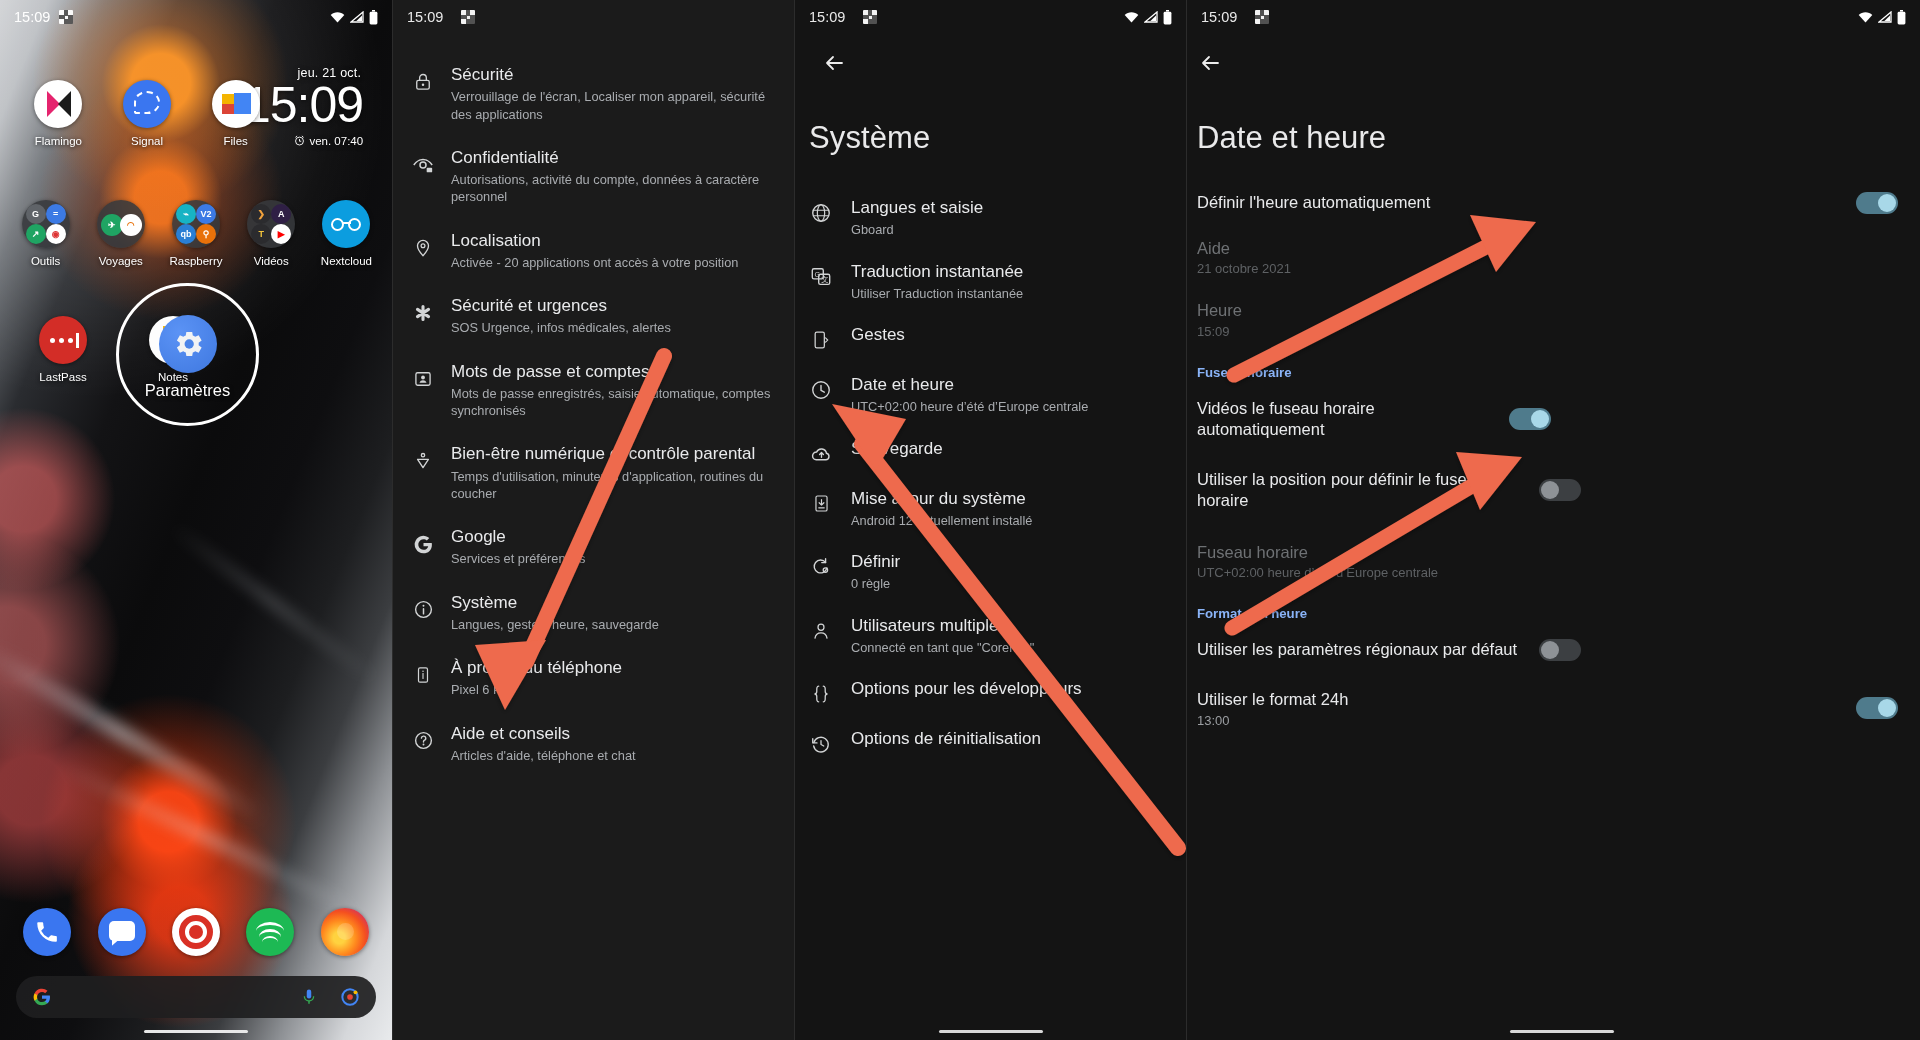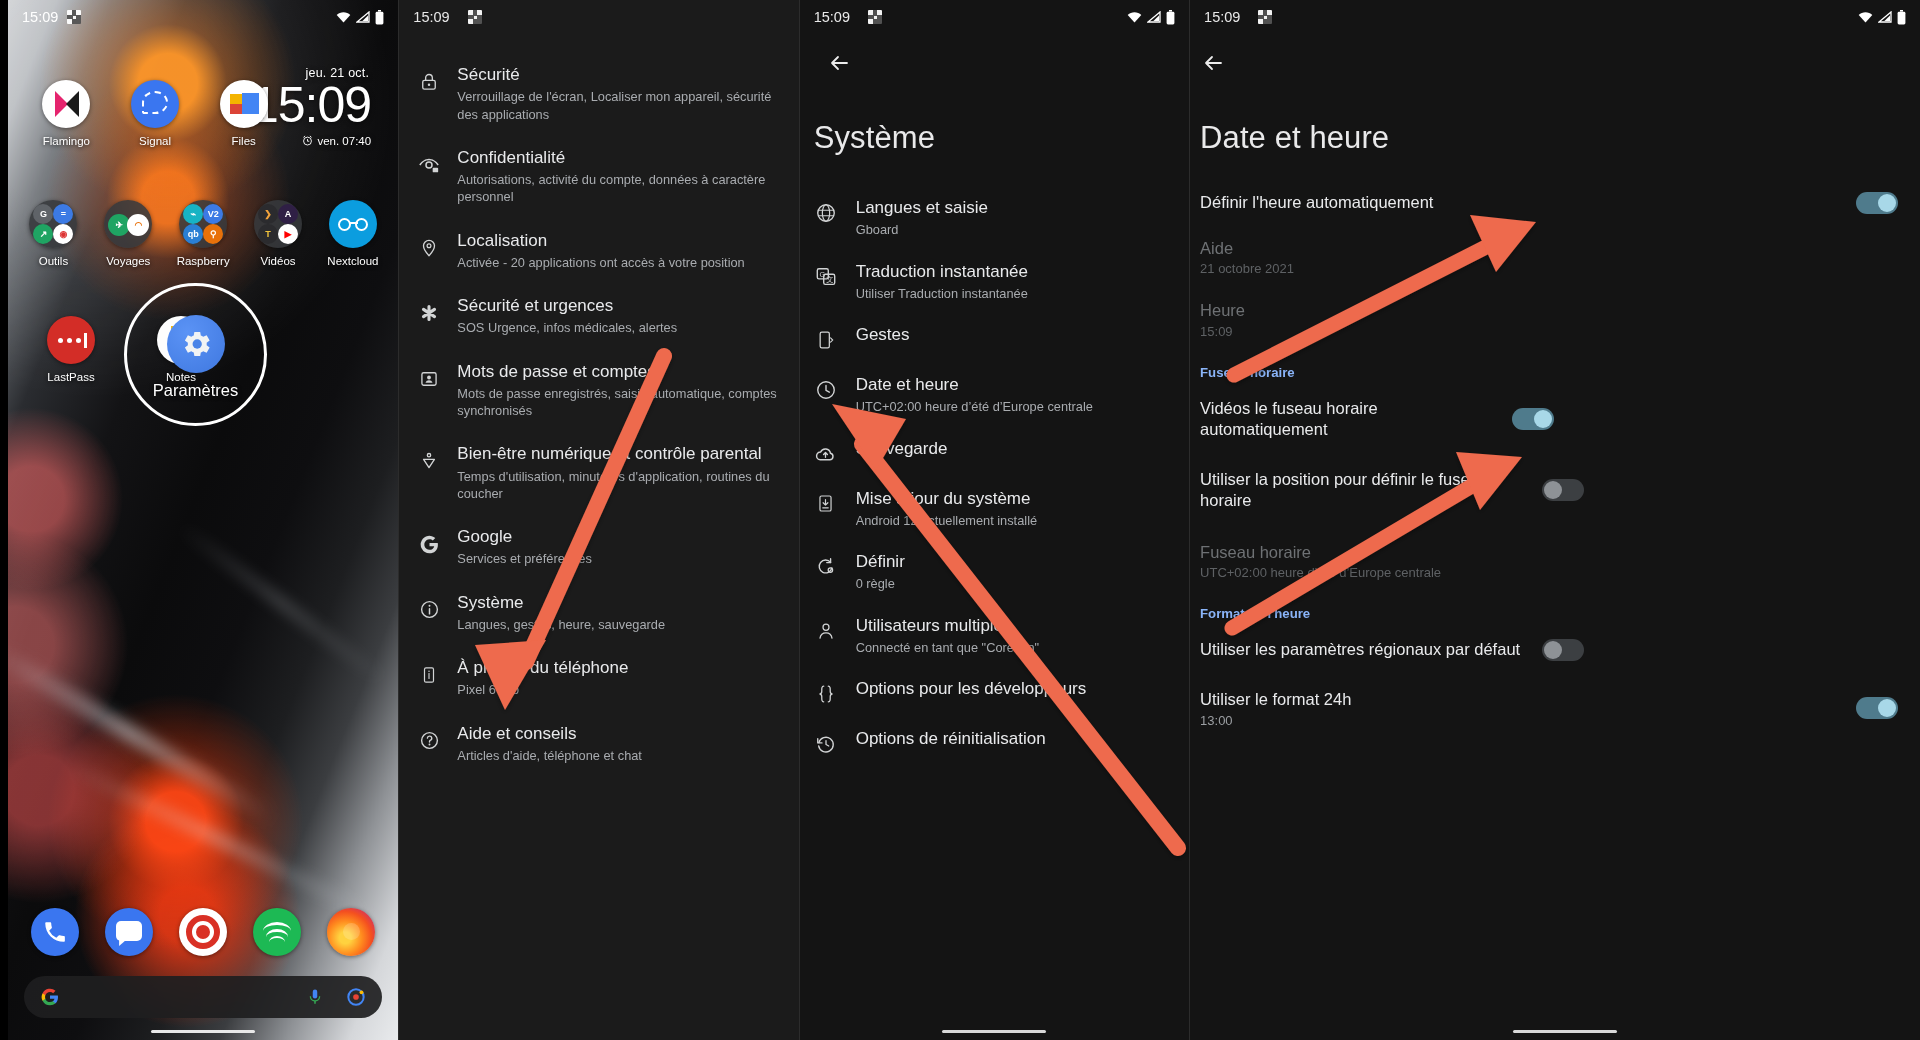--- a/index.html
+++ b/index.html
@@ -1,19 +1,19 @@
 <!DOCTYPE html>
 <html><head>
 <meta charset="utf-8">
 <style>
   * { margin:0; padding:0; box-sizing:border-box; }
   html,body { width:1920px; height:1040px; background:#000; overflow:hidden; }
   body { font-family:"Liberation Sans", sans-serif; }
 
-  .stage { position:relative; width:1920px; height:892px; display:flex;padding-left:8px; }
+  .stage { position:relative; width:1920px; height:892px; display:flex; }
 
   
   .panel { position:relative; height:1040px; overflow:hidden; background:#141414; }
   .p1 { width:392px; }
   .p2 { width:402px; background:#1b1b1b; border-left:1px solid #2c2c2c;}
   .p3 { width:392px; background:#141414; border-left:1px solid #2c2c2c;}
   .p4 { width:734px; background:#141414; border-left:1px solid #2c2c2c;}
 
   
   .wallpaper{

